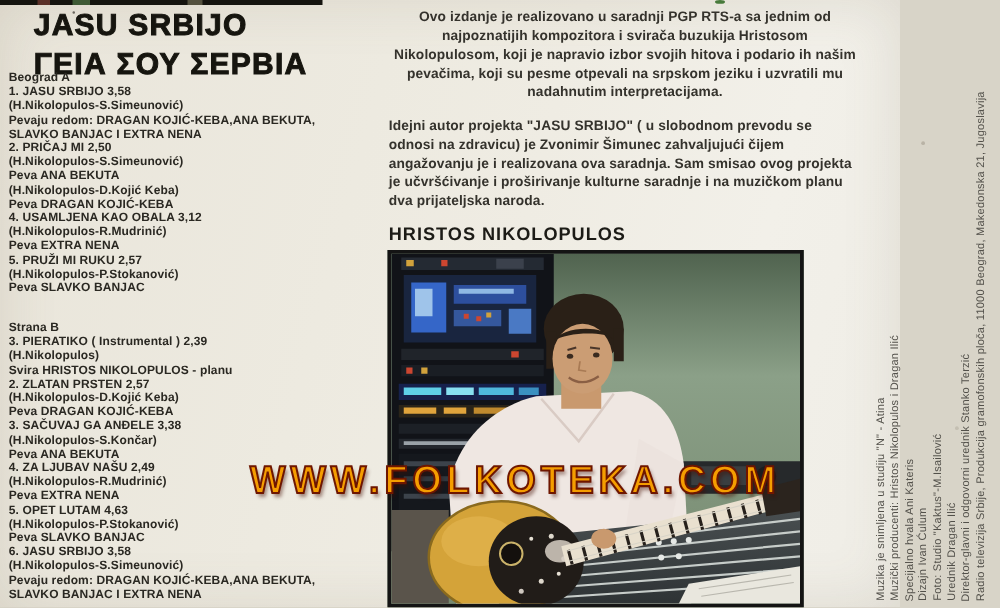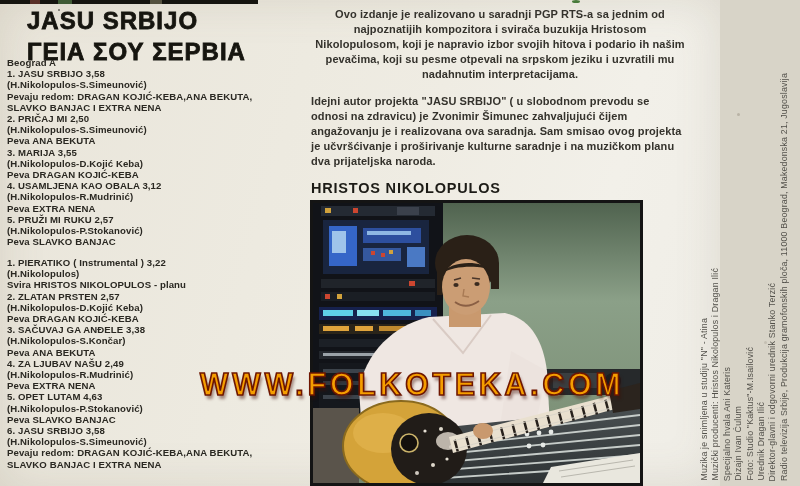--- a/index.html
+++ b/index.html
@@ -68,33 +68,33 @@
 
   <div class="tracklist" id="side-a">
       <div>Beograd A</div>
       <div>1. JASU SRBIJO  3,58</div>
       <div>(H.Nikolopulos-S.Simeunović)</div>
       <div>Pevaju redom: DRAGAN KOJIĆ-KEBA,ANA BEKUTA,</div>
       <div>SLAVKO BANJAC I EXTRA NENA</div>
       <div>2. PRIČAJ MI  2,50</div>
       <div>(H.Nikolopulos-S.Simeunović)</div>
       <div>Peva ANA BEKUTA</div>
-      <div>3. MARIJA  3,55</div>
       <div>(H.Nikolopulos-D.Kojić Keba)</div>
       <div>Peva DRAGAN KOJIĆ-KEBA</div>
       <div>4. USAMLJENA KAO OBALA  3,12</div>
       <div>(H.Nikolopulos-R.Mudrinić)</div>
       <div>Peva EXTRA NENA</div>
       <div>5. PRUŽI MI RUKU  2,57</div>
       <div>(H.Nikolopulos-P.Stokanović)</div>
       <div>Peva SLAVKO BANJAC</div>
     </div>
 
   <div class="tracklist" id="side-b">
-      <div>1. PIERATIKO ( Instrumental )  3,22</div>
+      <div>Strana B</div>
+      <div>3. PIERATIKO ( Instrumental )  2,39</div>
       <div>(H.Nikolopulos)</div>
       <div>Svira HRISTOS NIKOLOPULOS - planu</div>
       <div>2. ZLATAN PRSTEN  2,57</div>
       <div>(H.Nikolopulos-D.Kojić Keba)</div>
       <div>Peva DRAGAN KOJIĆ-KEBA</div>
       <div>3. SAČUVAJ GA ANĐELE  3,38</div>
       <div>(H.Nikolopulos-S.Končar)</div>
       <div>Peva ANA BEKUTA</div>
       <div>4. ZA LJUBAV NAŠU  2,49</div>
       <div>(H.Nikolopulos-R.Mudrinić)</div>

